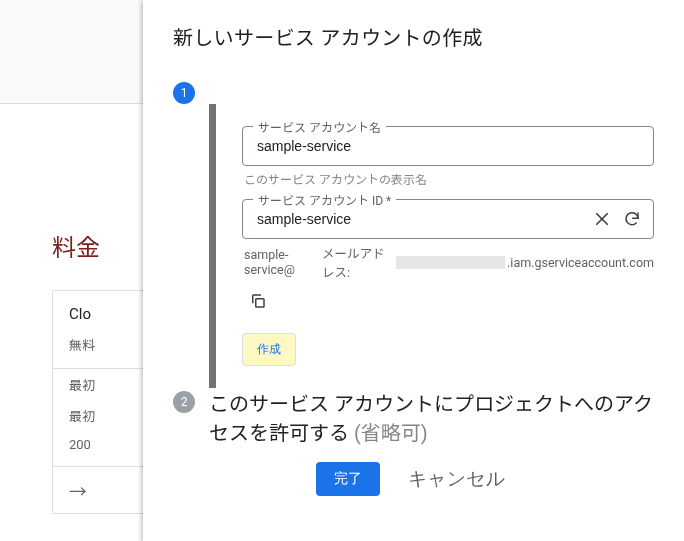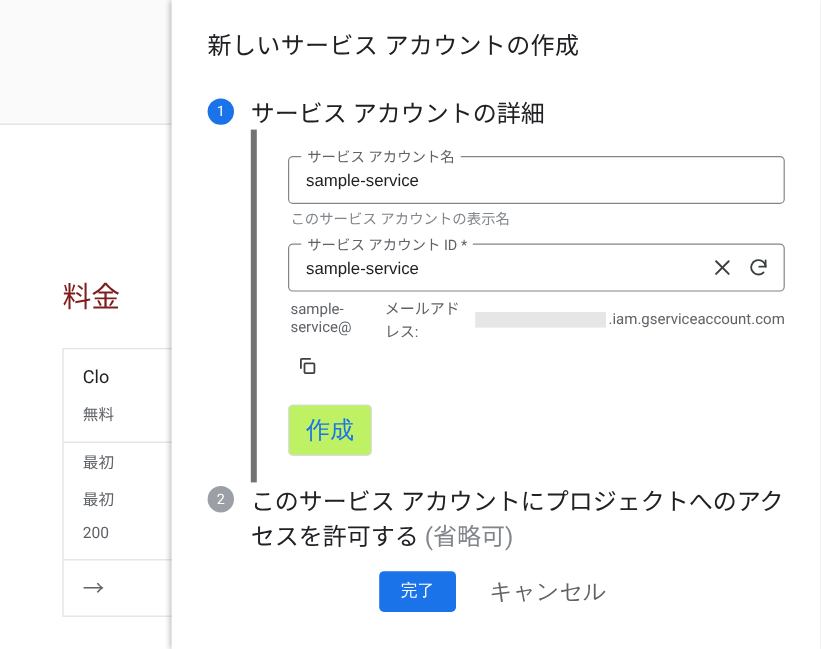--- a/index.html
+++ b/index.html
@@ -106,21 +106,21 @@
     background: #9aa0a6;
     color: #fff;
   }
   .step-title {
     font-size: 20px;
     color: #202124;
     font-weight: 400;
   }
   .step-body {
     margin-left: 36px;
-    border-left: 5px solid #737373;
+    border-left: 7px solid #737373;
     padding-left: 26px;
     padding-top: 10px;
     padding-bottom: 22px;
   }
   .field {
     position: relative;
     border: 1px solid #80868b;
     border-radius: 4px;
     padding: 10px 12px;
     margin: 12px 0 4px;
@@ -175,23 +175,23 @@
     margin: 6px 0 18px 2px;
     width: 28px; height: 28px;
     display: flex;
     align-items: center;
     justify-content: center;
     color: #5f6368;
     cursor: pointer;
   }
   .create-btn {
     border: 1px solid #dadce0;
-    background: #bef264;
+    background: #fef9c3;
     color: #1a73e8;
-    font-size: 20px;
+    font-size: 12px;
     padding: 7px 14px;
     border-radius: 4px;
     cursor: pointer;
   }
   .opt {
     color: #80868b;
   }
   .footer {
     display: flex;
     gap: 22px;
@@ -234,21 +234,20 @@
       <div class="bg-card-arrow">→</div>
     </div>
   </div>
 </div>
 
 <div class="dialog">
   <div class="dlg-title">新しいサービス アカウントの作成</div>
 
   <div class="step-row">
     <div class="step-badge active">1</div>
-    <div class="step-title">サービス アカウントの詳細</div>
   </div>
 
   <div class="step-body">
 
     <div class="field">
       <span class="field-label">サービス アカウント名</span>
       <input type="text" value="sample-service" style="">
     </div>
     <div class="helper">このサービス アカウントの表示名</div>
 

